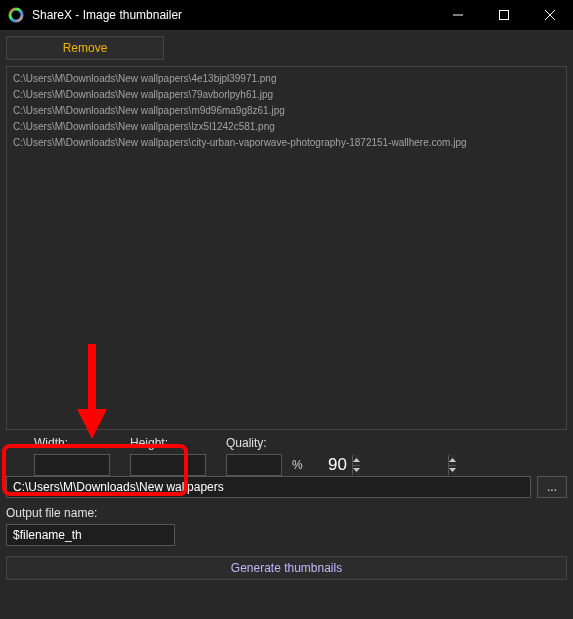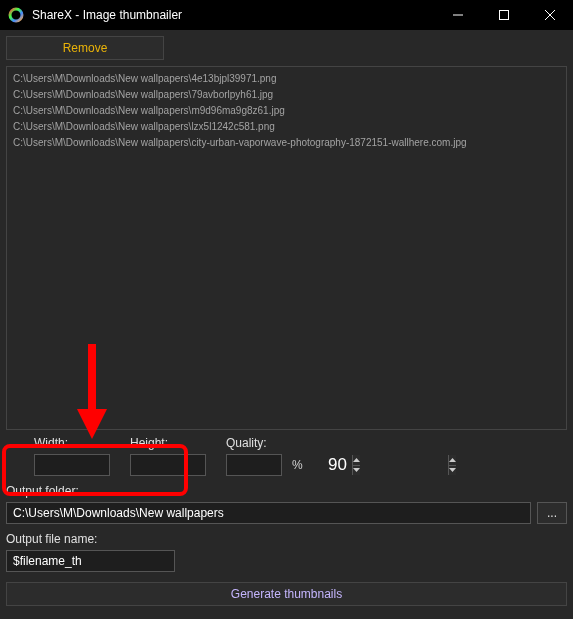--- a/index.html
+++ b/index.html
@@ -304,21 +304,20 @@
               <svg width="7" height="4">
                 <polygon points="0,0 7,0 3.5,4" fill="#ccc"></polygon>
               </svg>
             </div>
         </div>
       </div>
     </div>
     <span class="percent">%</span>
   </div>
 
-  <label class="section-label">Output folder:</label>
   <div class="folder-row">
     <input class="text-input" type="text" value="C:\Users\M\Downloads\New wallpapers" style="">
     <div class="browse-btn">...</div>
   </div>
 
   <label class="section-label">Output file name:</label>
   <input class="text-input" type="text" value="$filename_th" style="">
 
   <div class="generate-btn">Generate thumbnails</div>
 </div>

